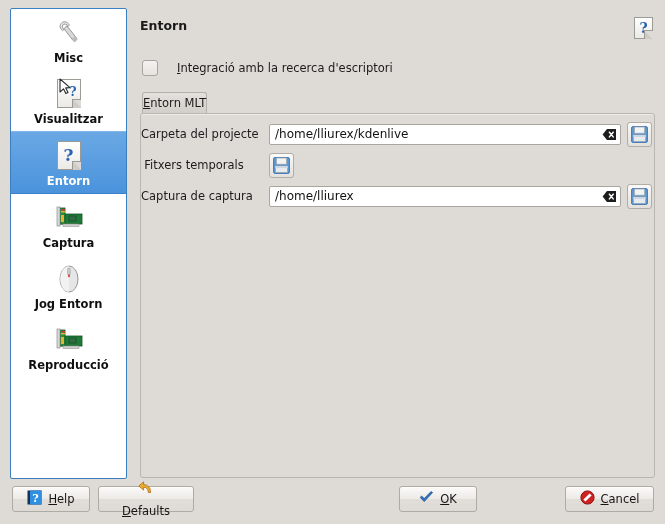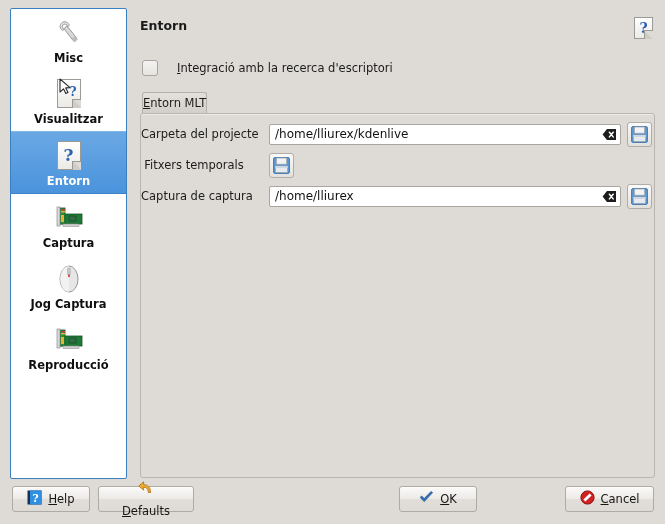--- a/index.html
+++ b/index.html
@@ -285,21 +285,21 @@
 
     <div class="side-item">
       <span class="ico">
         <svg width="22" height="30" viewBox="0 0 22 30">
           <ellipse cx="11" cy="16" rx="9" ry="13" fill="#e6e6e6" stroke="#8c8c8c" stroke-width="0.9"></ellipse>
           <path d="M11 3 a9 13 0 0 0 -9 13 a9 13 0 0 0 9 13 z" fill="#f6f6f6" opacity="0.75"></path>
           <rect x="9.6" y="5" width="2.6" height="7" rx="1.2" fill="#cfcfcf" stroke="#9a9a9a" stroke-width="0.6"></rect>
           <rect x="10.2" y="11.5" width="1.6" height="2.6" fill="#cc3333"></rect>
         </svg>
       </span>
-      <span class="lbl">Jog Captura</span>
+      <span class="lbl">Jog Entorn</span>
     </div>
 
     <div class="side-item">
       <span class="ico">
         <svg width="32" height="28" viewBox="0 0 32 28">
           <rect x="7" y="11" width="22" height="10" fill="#1e7a36" stroke="#135425" stroke-width="0.8"></rect>
           <rect x="7" y="5" width="5" height="16" fill="#2a8f42" stroke="#135425" stroke-width="0.8"></rect>
           <rect x="4" y="4" width="3" height="19" fill="#d8d8d8" stroke="#8f8f8f" stroke-width="0.7"></rect>
           <rect x="8" y="12" width="3" height="7" fill="#e8b430"></rect>
           <rect x="16" y="13" width="7" height="5" fill="#2f6b45" stroke="#1a4129" stroke-width="0.6"></rect>

